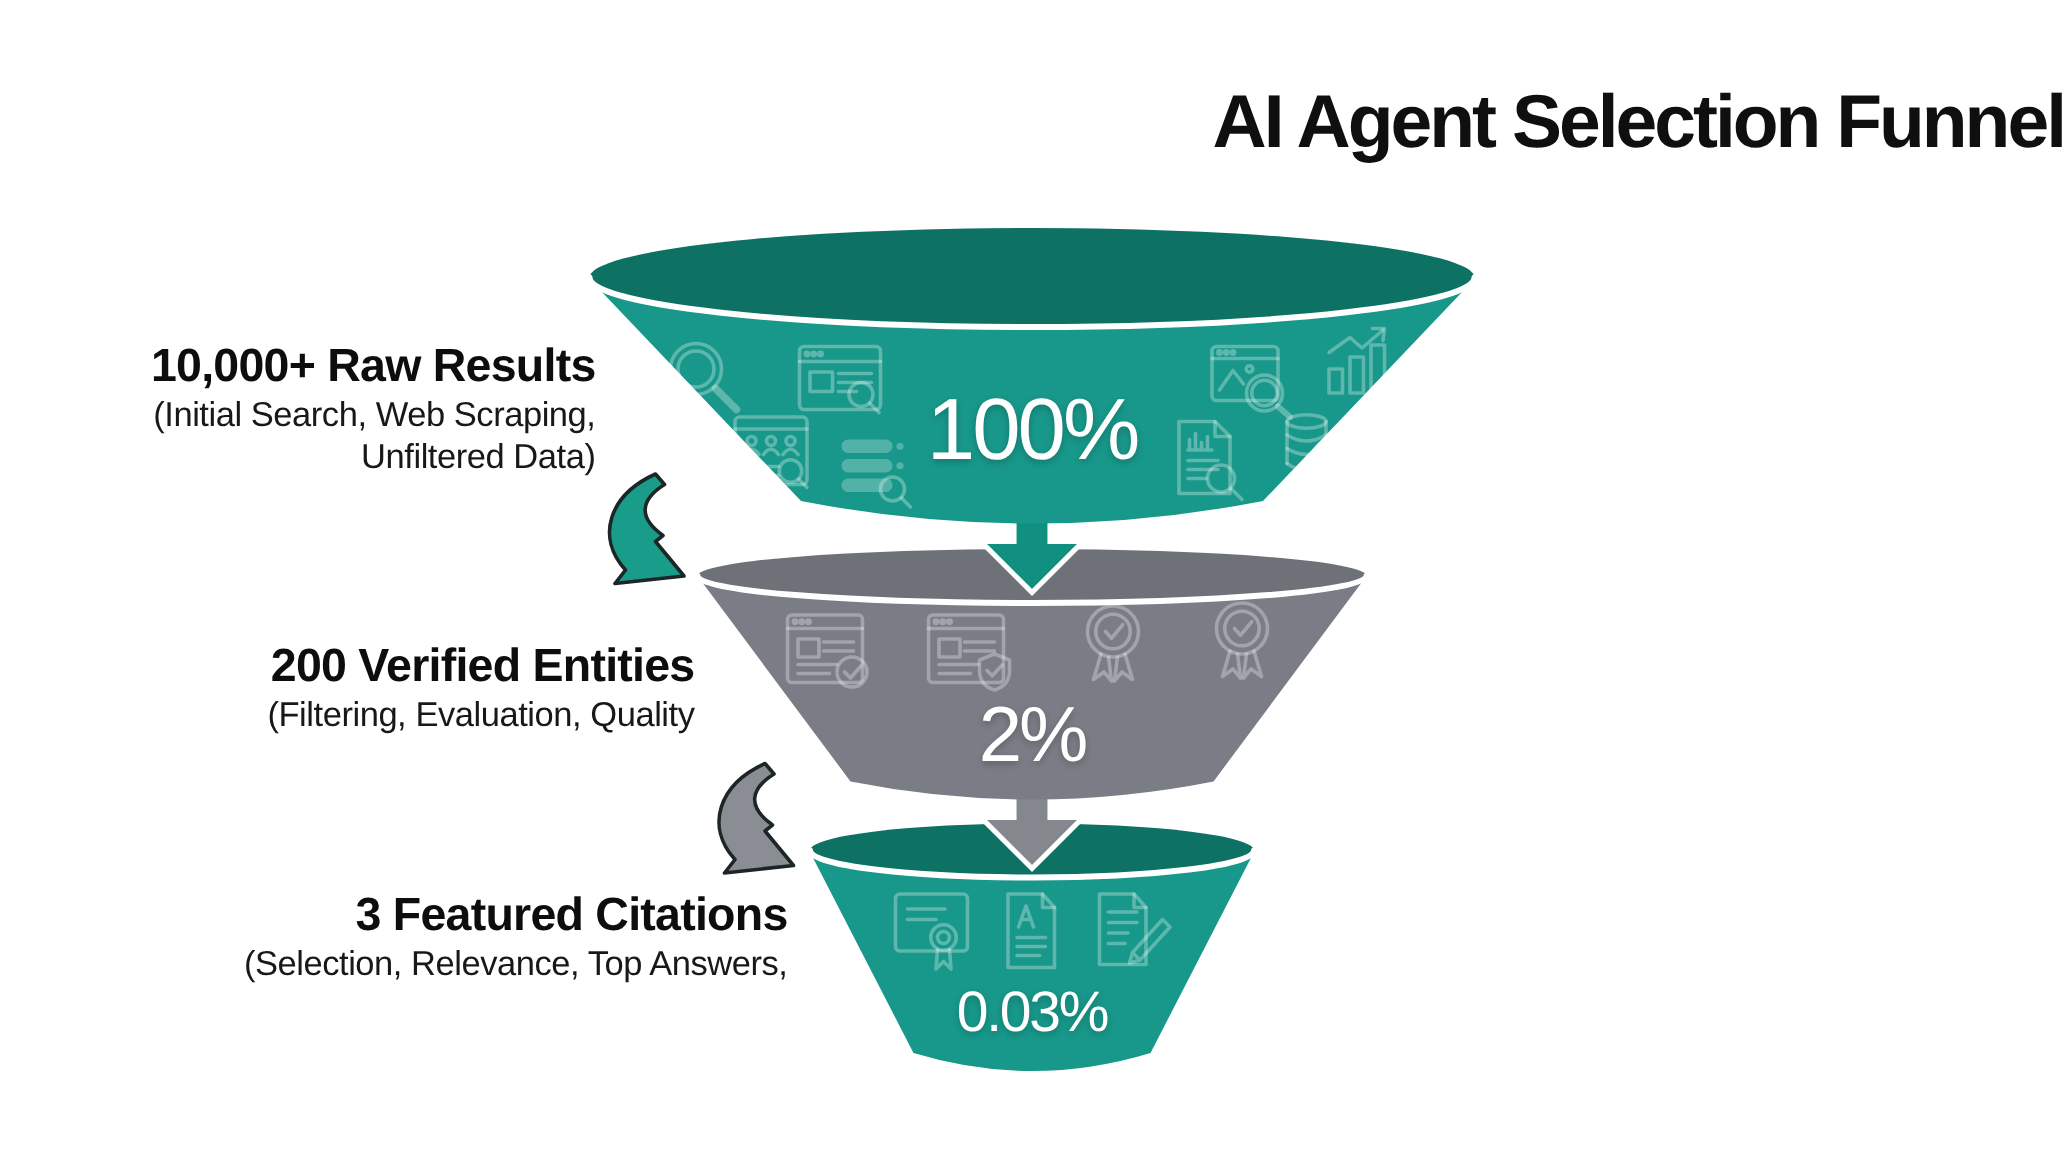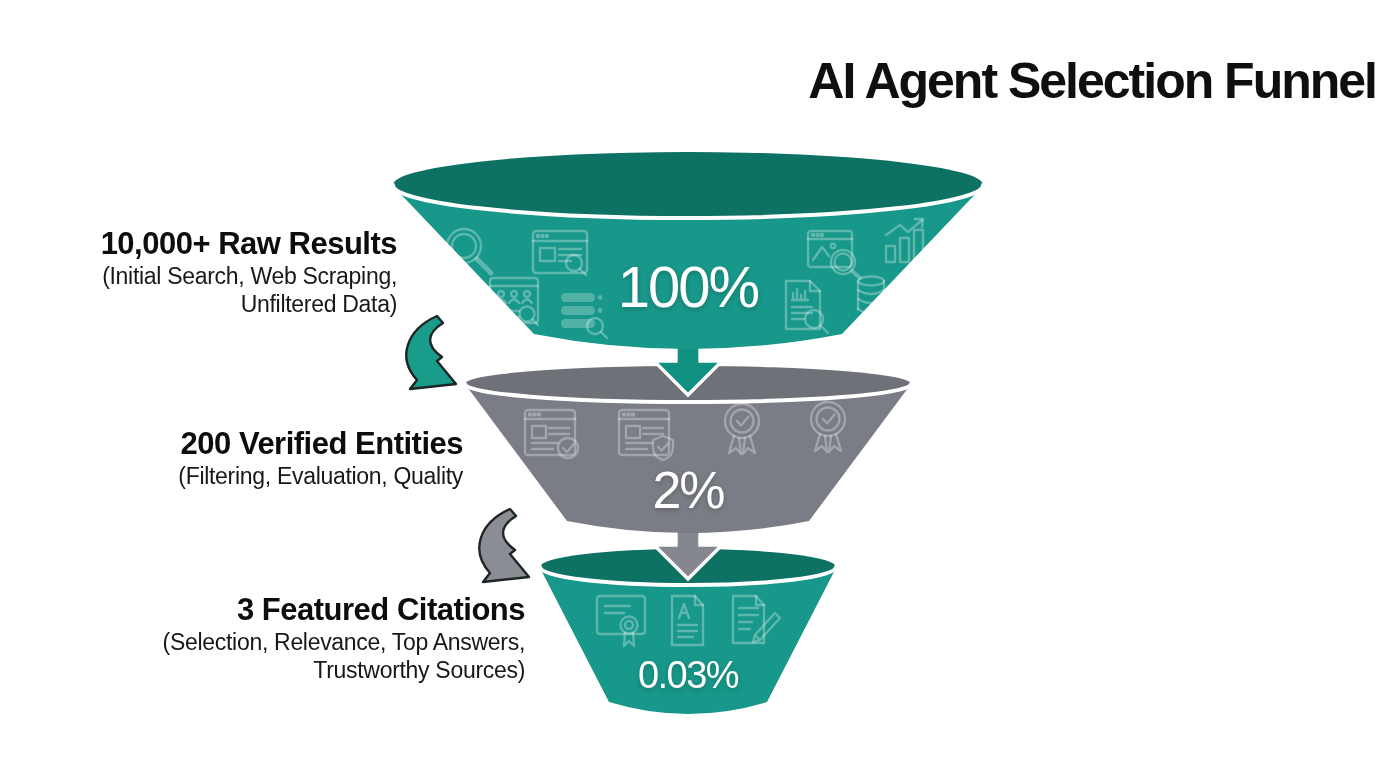--- a/index.html
+++ b/index.html
@@ -223,16 +223,15 @@
     <div class="desc">(Initial Search, Web Scraping,</div>
     <div class="desc">Unfiltered Data)</div>
   </div>
   <div class="label label2">
     <div class="head">200 Verified Entities</div>
     <div class="desc">(Filtering, Evaluation, Quality</div>
   </div>
   <div class="label label3">
     <div class="head">3 Featured Citations</div>
     <div class="desc">(Selection, Relevance, Top Answers,</div>
-    <div class="desc">Trustworthy Sources)</div>
   </div>
 
 </div>
 
 </body></html>

